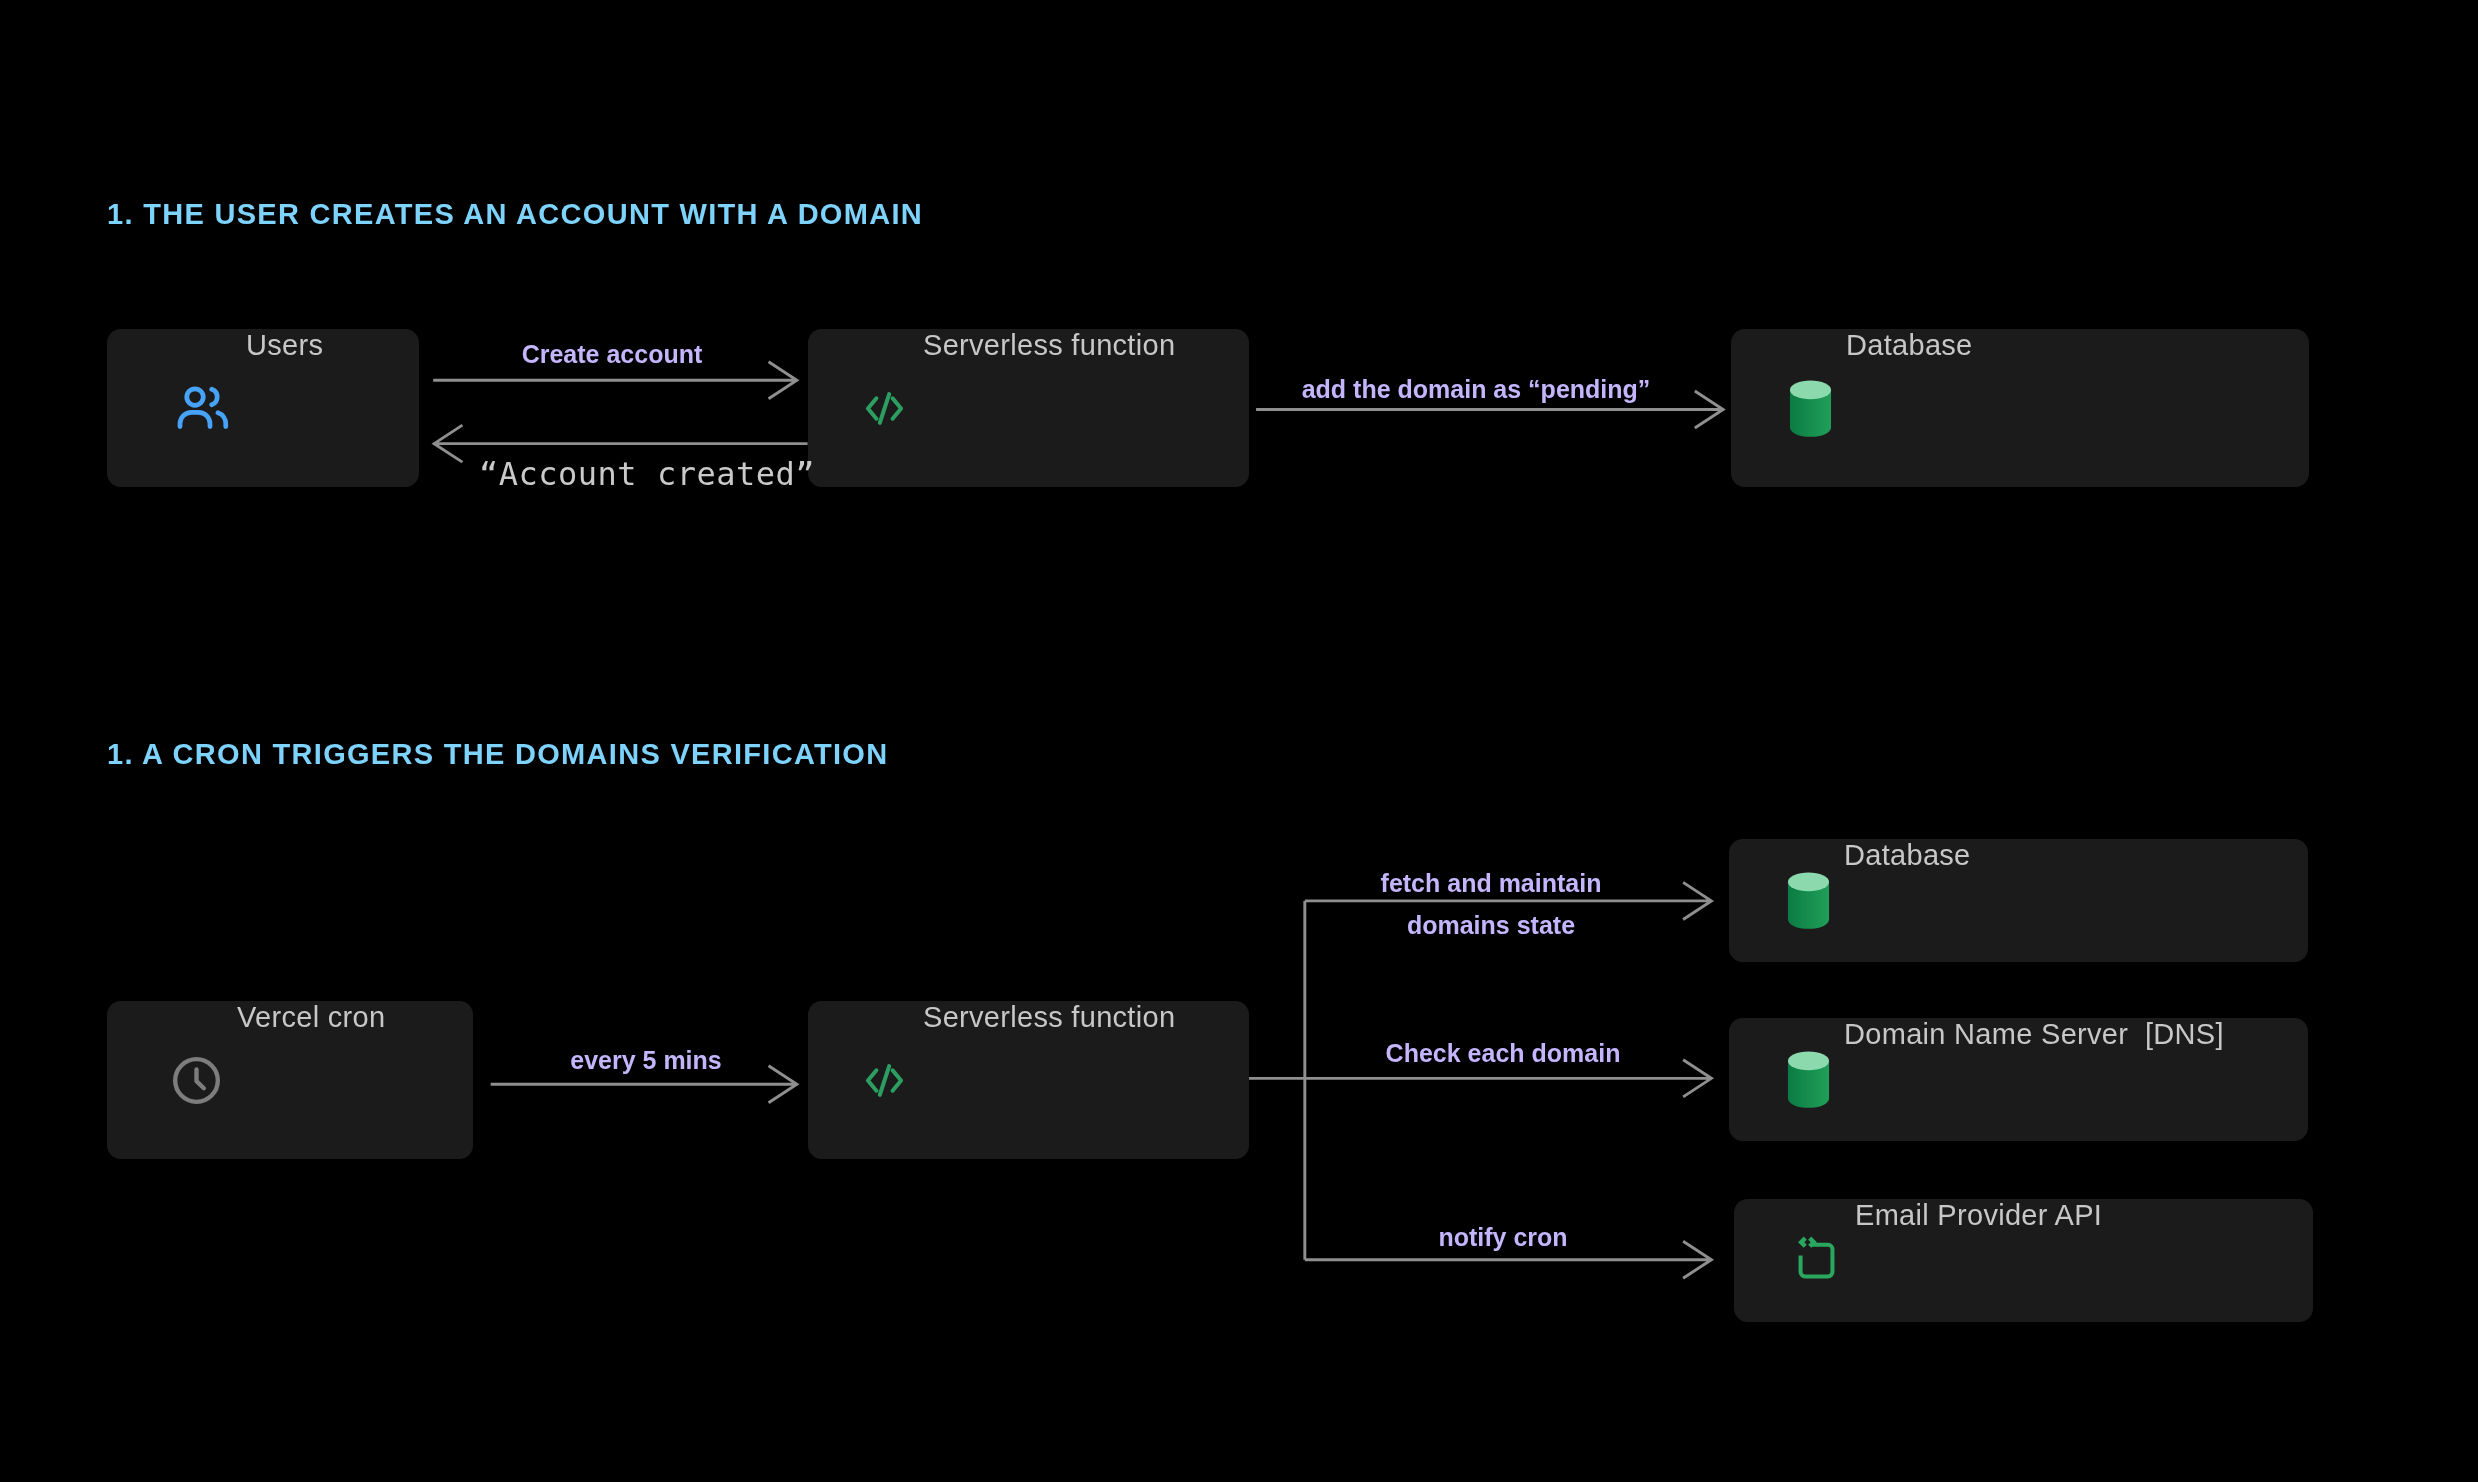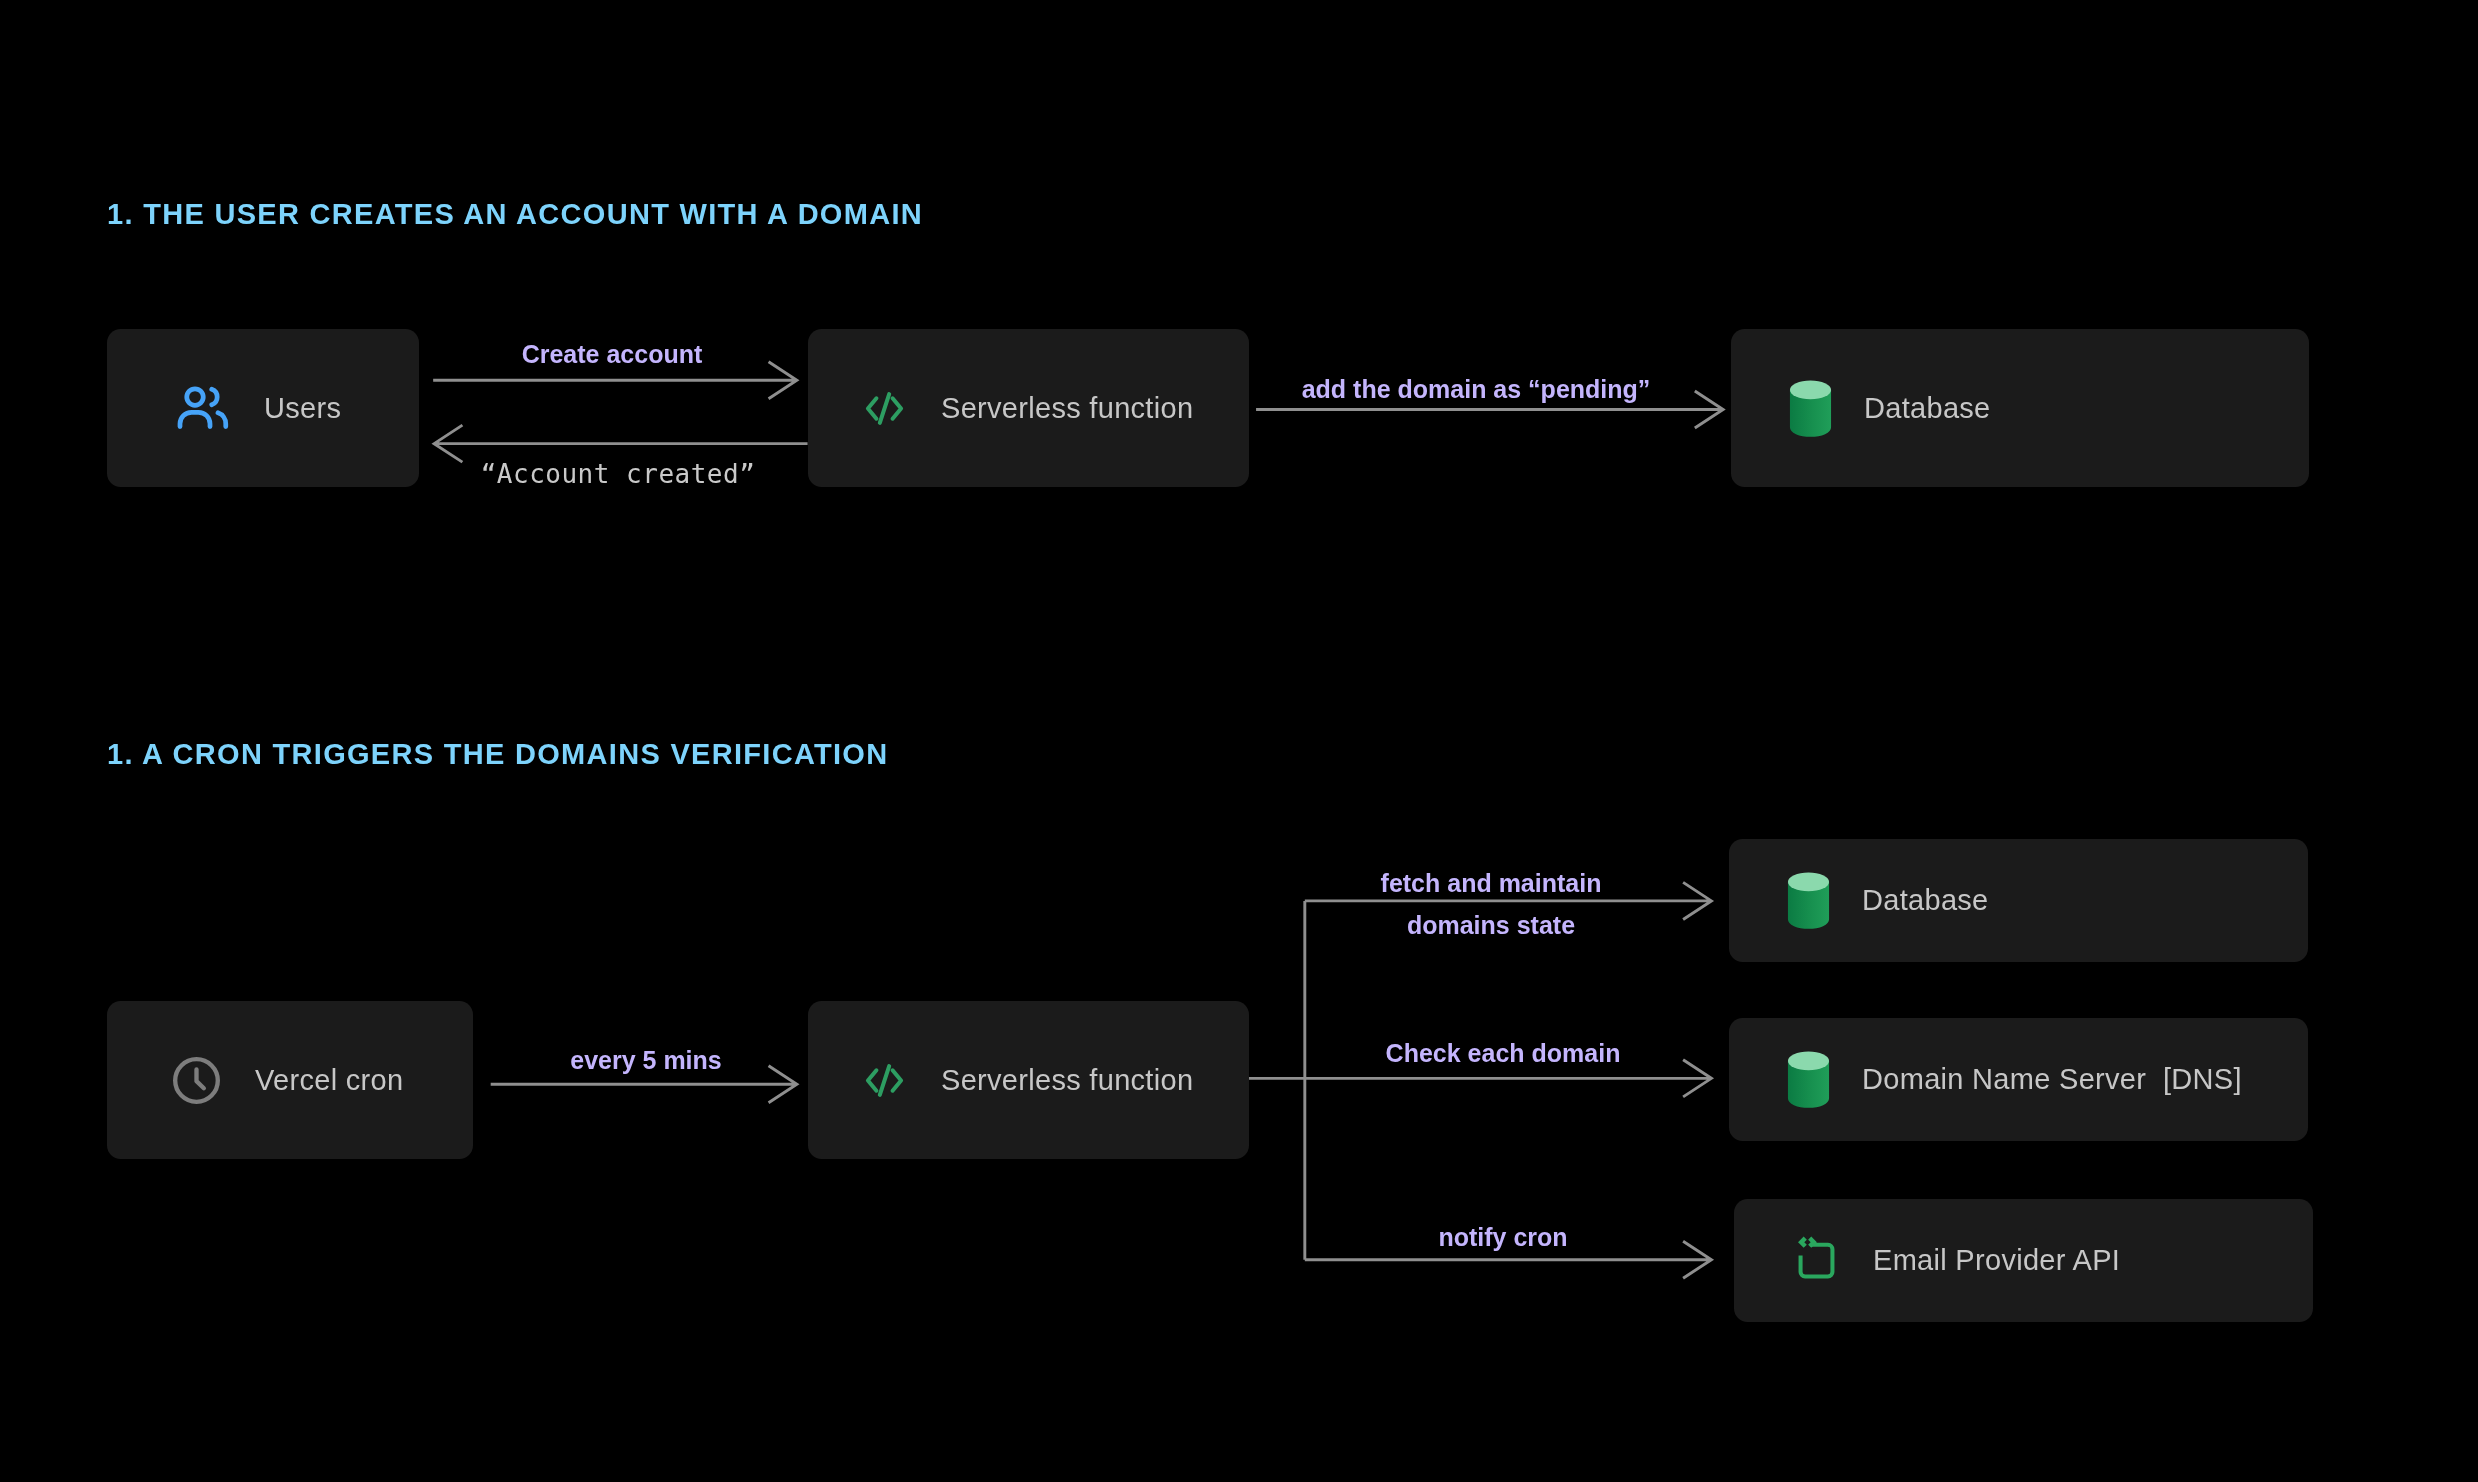--- a/index.html
+++ b/index.html
@@ -9,34 +9,34 @@
   }
   .canvas { position:absolute; inset:0; }
   svg.connectors { position:absolute; left:0; top:0; }
   .section-title {
     position:absolute; transform:translateY(-50%);
     color:#7dd3fc; font-weight:bold; font-size:29px; letter-spacing:1.3px;
     white-space:nowrap;
   }
   .node {
     position:absolute; background:#1b1b1b; border-radius:13.7px;
-    display:flex; align-items:center; gap:31px; padding-left:60px;
+    display:flex; gap:13px; padding-left:60px;
     box-sizing:border-box;
   }
   .node .nlabel {
     font-size:29px; color:#c7c7c7; white-space:pre; letter-spacing:0.3px;
   }
   .icon { display:flex; align-items:center; justify-content:center; }
   .elabel {
     position:absolute; transform:translate(-50%,-50%);
     font-size:25px; font-weight:bold; color:#c4b5fd; white-space:pre;
   }
   .elabel.mono {
     font-family:"DejaVu Sans Mono", monospace; font-weight:normal;
-    font-size:26px; color:#c9c9c9; letter-spacing:0.5px;
+    font-size:32px; color:#c9c9c9; letter-spacing:0.5px;margin-left:29px;
   }
 </style>
 </head>
 <body>
 
 <div class="canvas">
 
   <svg class="connectors" width="2478" height="1482" viewBox="0 0 2541 1520" fill="none" stroke="#8f8f8f" stroke-width="3">
     <path d="M444 390 H816 M788 371 L817 390 L788 409"></path>
     <path d="M828 455 H446 M474 436 L445 455 L474 474"></path>

